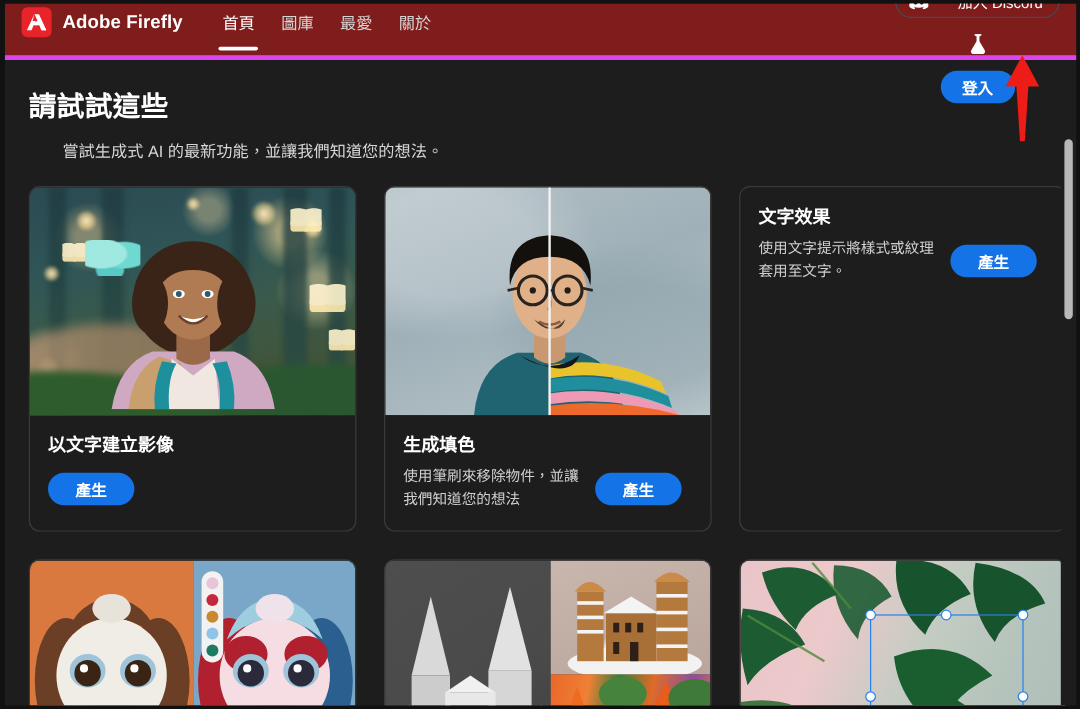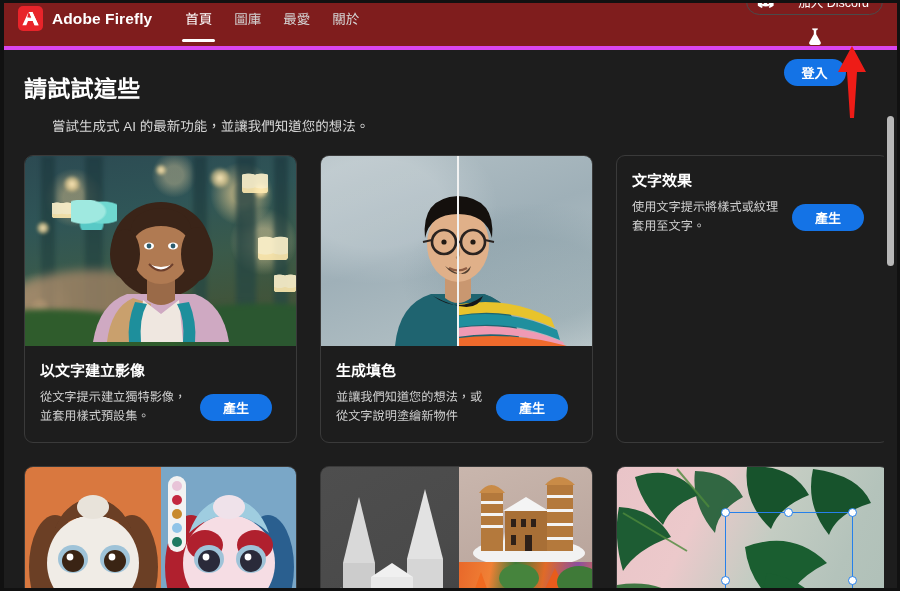--- a/index.html
+++ b/index.html
@@ -499,21 +499,20 @@
                   <path d="M58 110 q-8 20 -6 40 l12 0 q-2-24 6-38Z" fill="#1e8f9c"></path>
                   <path d="M112 110 q8 20 6 40 l-12 0 q2-24 -6-38Z" fill="#1e8f9c"></path>
                 </svg>
               </div>
               <div class="bfly-teal" style="left:17%;top:23%;"></div>
             </div>
           </div>
           <div class="card-body">
             <div class="card-title">以文字建立影像</div>
             <div class="card-row">
-              <div class="card-desc">從文字提示建立獨特影像，並套用樣式預設集。</div>
               <button class="btn-generate">產生</button>
             </div>
           </div>
         </div>
 
         <div class="card">
           <div class="card-media">
             <div class="art-man">
               <div class="wall-tex"></div>
               <div class="split"></div>
@@ -551,21 +550,21 @@
                 <path d="M137 92 q3 8 -2 10" stroke="#b98c66" stroke-width="2" fill="none"></path>
                 <path d="M128 112 q9 5 18 0" stroke="#8d5c43" stroke-width="2.2" fill="none"></path>
 
                 <path d="M124 110 q13 16 26 0 q-4 16 -26 0Z" fill="#241b14" opacity=".75"></path>
               </svg>
             </div>
           </div>
           <div class="card-body">
             <div class="card-title">生成填色</div>
             <div class="card-row">
-              <div class="card-desc">並讓我們知道您的想法，或從文字說明塗繪新物件</div>
+              <div class="card-desc">使用筆刷來移除物件，並讓我們知道您的想法</div>
               <button class="btn-generate">產生</button>
             </div>
           </div>
         </div>
 
         <div class="card">
           <div class="card-body">
             <div class="card-title">文字效果</div>
             <div class="card-row">
               <div class="card-desc">使用文字提示將樣式或紋理套用至文字。</div>

